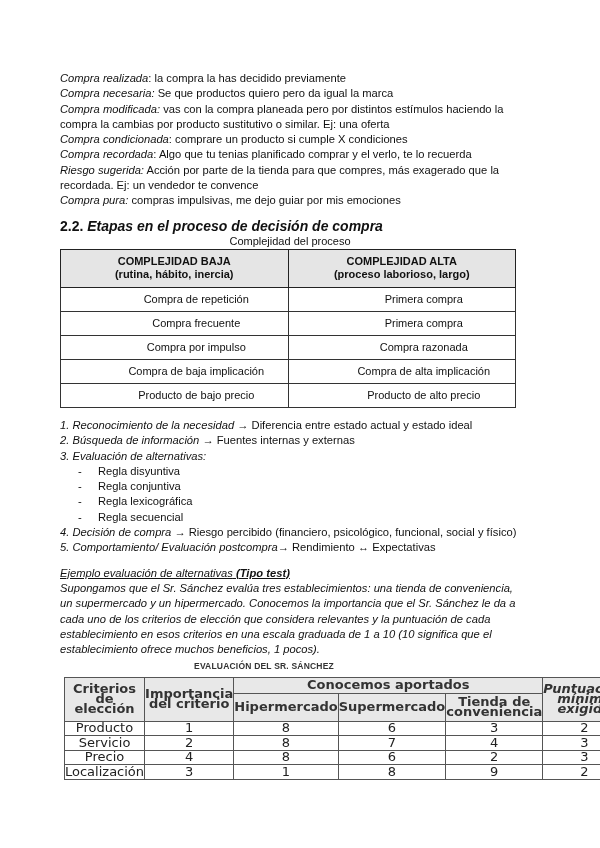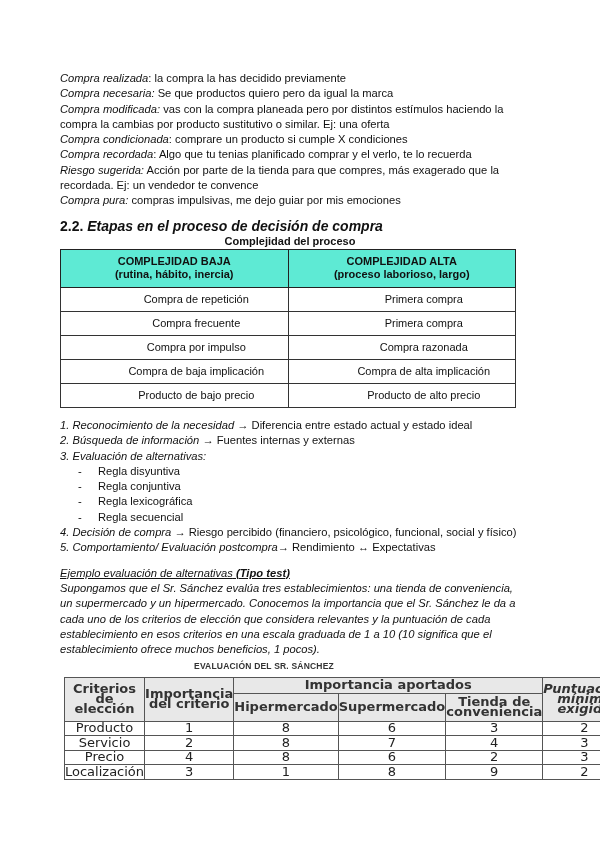--- a/index.html
+++ b/index.html
@@ -14,36 +14,36 @@
     .page { position: absolute; left: 60px; top: 71px; width: 460px; }
     .defs p { margin: 0; }
     .term { font-style: italic; }
     .section-heading {
       margin-top: 10px;
       font-weight: bold;
       font-style: normal;
       font-size: 14px;
     }
     .section-heading .ital { font-style: italic; }
-    .caption { text-align: center; font-size: 11px; line-height: 14px; font-weight: bold; }
+    .caption { text-align: center; font-size: 11px; line-height: 14px; }
     table.complex {
       border-collapse: collapse;
       width: 456px;
       margin-left: 0px;
       margin-top: 1px;
       font-size: 11px;
     }
     table.complex th, table.complex td {
       border: 1px solid #333333;
       text-align: center;
       vertical-align: middle;
       width: 50%;
     }
     table.complex thead th {
-      background: #5eead4;
+      background: #e5e5e5;
       height: 38px;
       font-weight: bold;
       line-height: 13px;
       border-width: 1.5px;
       border-color: #222222;
     }
     table.complex tbody td { height: 24px; padding-left: 44px; }
     table.complex { border: 1.5px solid #222222; }
     .steps { margin-top: 10px; }
     .steps p { margin: 0; }
@@ -175,21 +175,21 @@
     <p class="ex-body">Supongamos que el Sr. Sánchez evalúa tres establecimientos: una tienda de conveniencia, un supermercado y un hipermercado. Conocemos la importancia que el Sr. Sánchez le da a cada uno de los criterios de elección que considera relevantes y la puntuación de cada establecimiento en esos criterios en una escala graduada de 1 a 10 (10 significa que el establecimiento ofrece muchos beneficios, 1 pocos).</p>
   </div>
 
   <div class="eval-caption">EVALUACIÓN DEL SR. SÁNCHEZ</div>
 
   <table class="eval">
     <thead>
       <tr class="r1">
         <th class="c1" rowspan="2">Criterios de elección</th>
         <th class="c2" rowspan="2">Importancia del criterio</th>
-        <th colspan="3">Importancia aportados</th>
+        <th colspan="3">Conocemos aportados</th>
         <th class="c6" rowspan="2">Puntuación mínima exigida</th>
       </tr>
       <tr class="r2">
         <th class="c3">Hipermercado</th>
         <th class="c4">Supermercado</th>
         <th class="c5">Tienda de conveniencia</th>
       </tr>
     </thead>
     <tbody>
       <tr>

